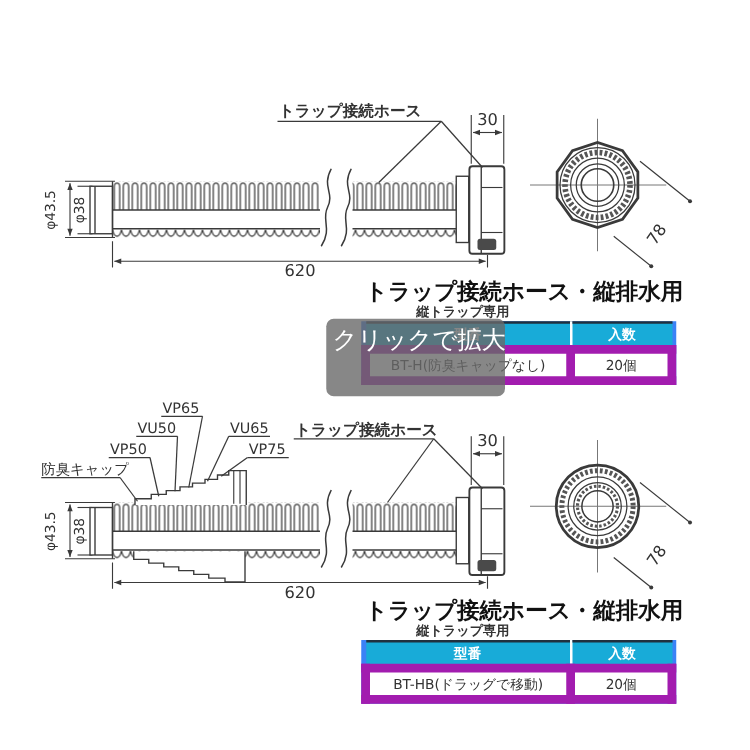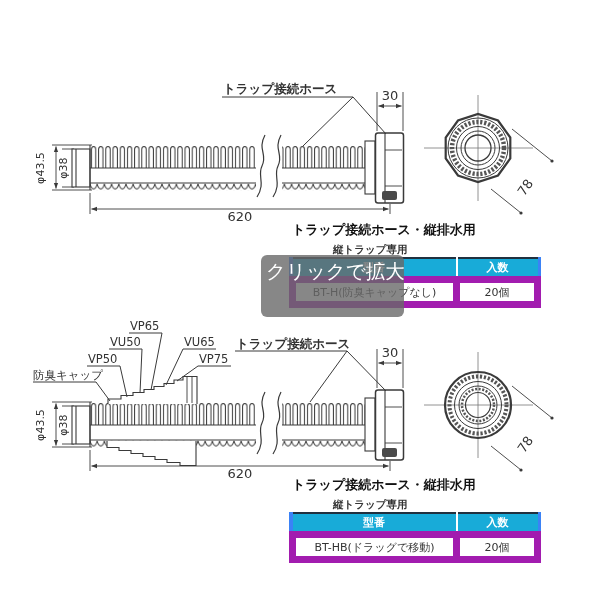--- a/index.html
+++ b/index.html
@@ -11,21 +11,21 @@
   .stage{position:absolute;left:0;top:0;width:532px;height:600px;}
   svg{position:absolute;left:0;top:0;}
   svg text{fill:#333;font-family:"DejaVu Sans","Liberation Sans",sans-serif;}
   .dimtxt{font-size:13px;}
   .phitxt{font-size:11px;}
   .lbltxt{font-size:12.5px;font-weight:bold;}
   .piptxt{font-size:11.5px;}
 
   .section-title{
     position:absolute;left:292px;width:260px;height:20px;
-    font-size:13px;font-weight:bold;color:#111;letter-spacing:0px;white-space:nowrap;
+    font-size:18px;font-weight:bold;color:#111;letter-spacing:0px;white-space:nowrap;
   }
   .section-subtitle{
     position:absolute;left:293px;width:200px;height:13px;
     font-size:10.5px;font-weight:700;color:#333;white-space:nowrap;margin-left:40px;
   }
   .spec-table{
     position:absolute;left:289px;width:243px;border-collapse:collapse;
     font-size:11px;table-layout:fixed;background:#3b82f6;
   }
   .spec-table th{

